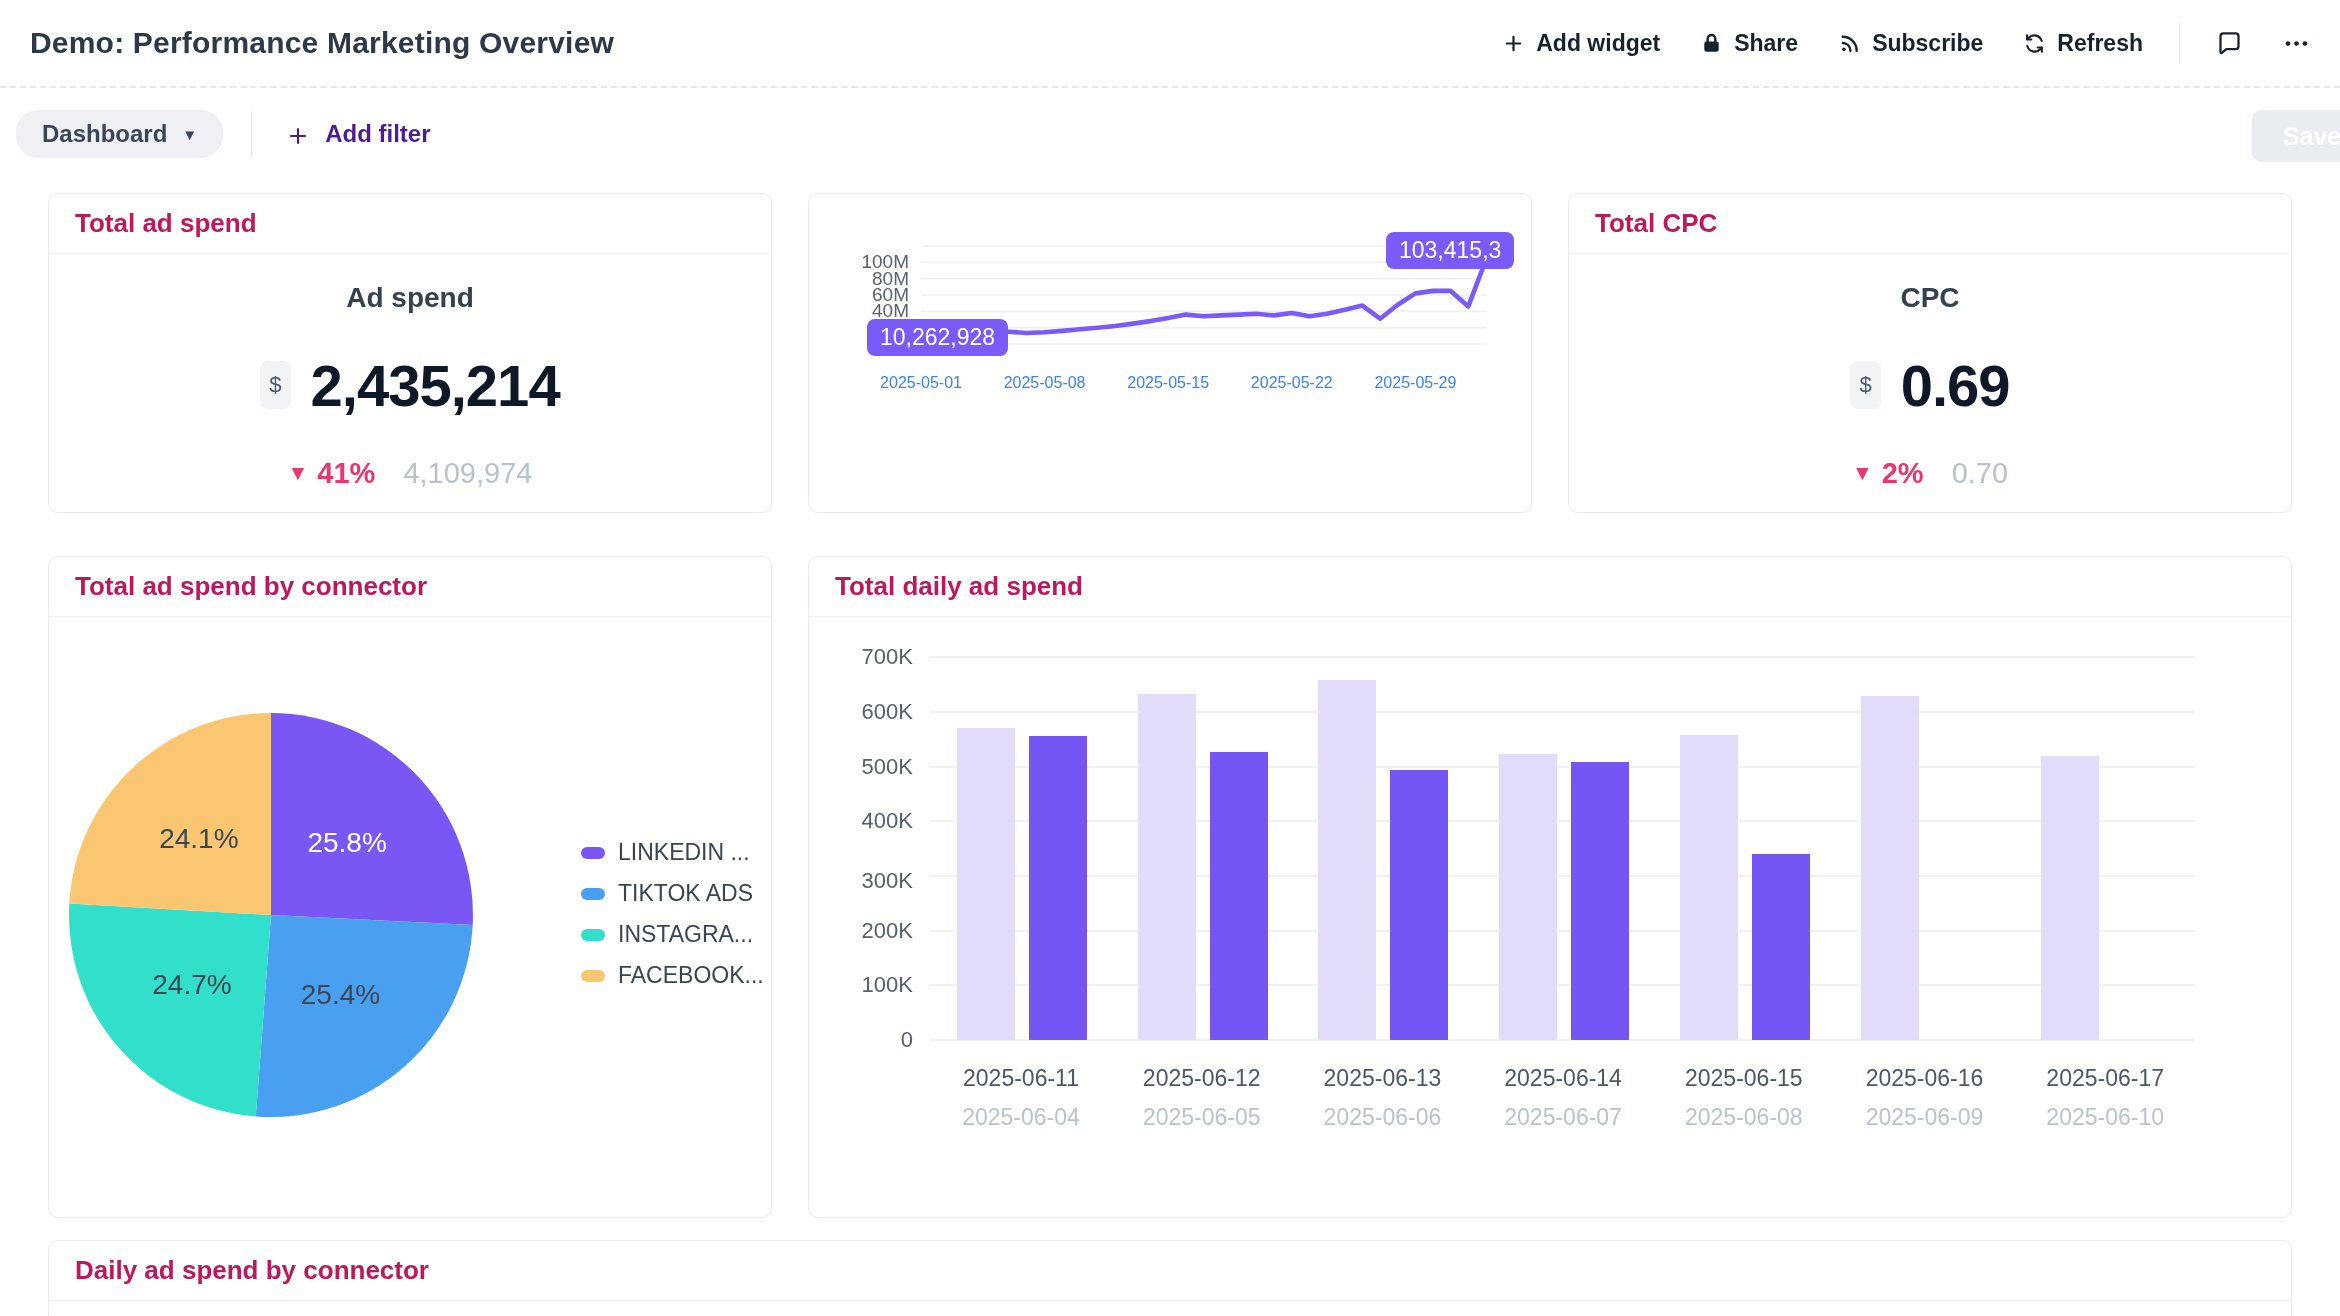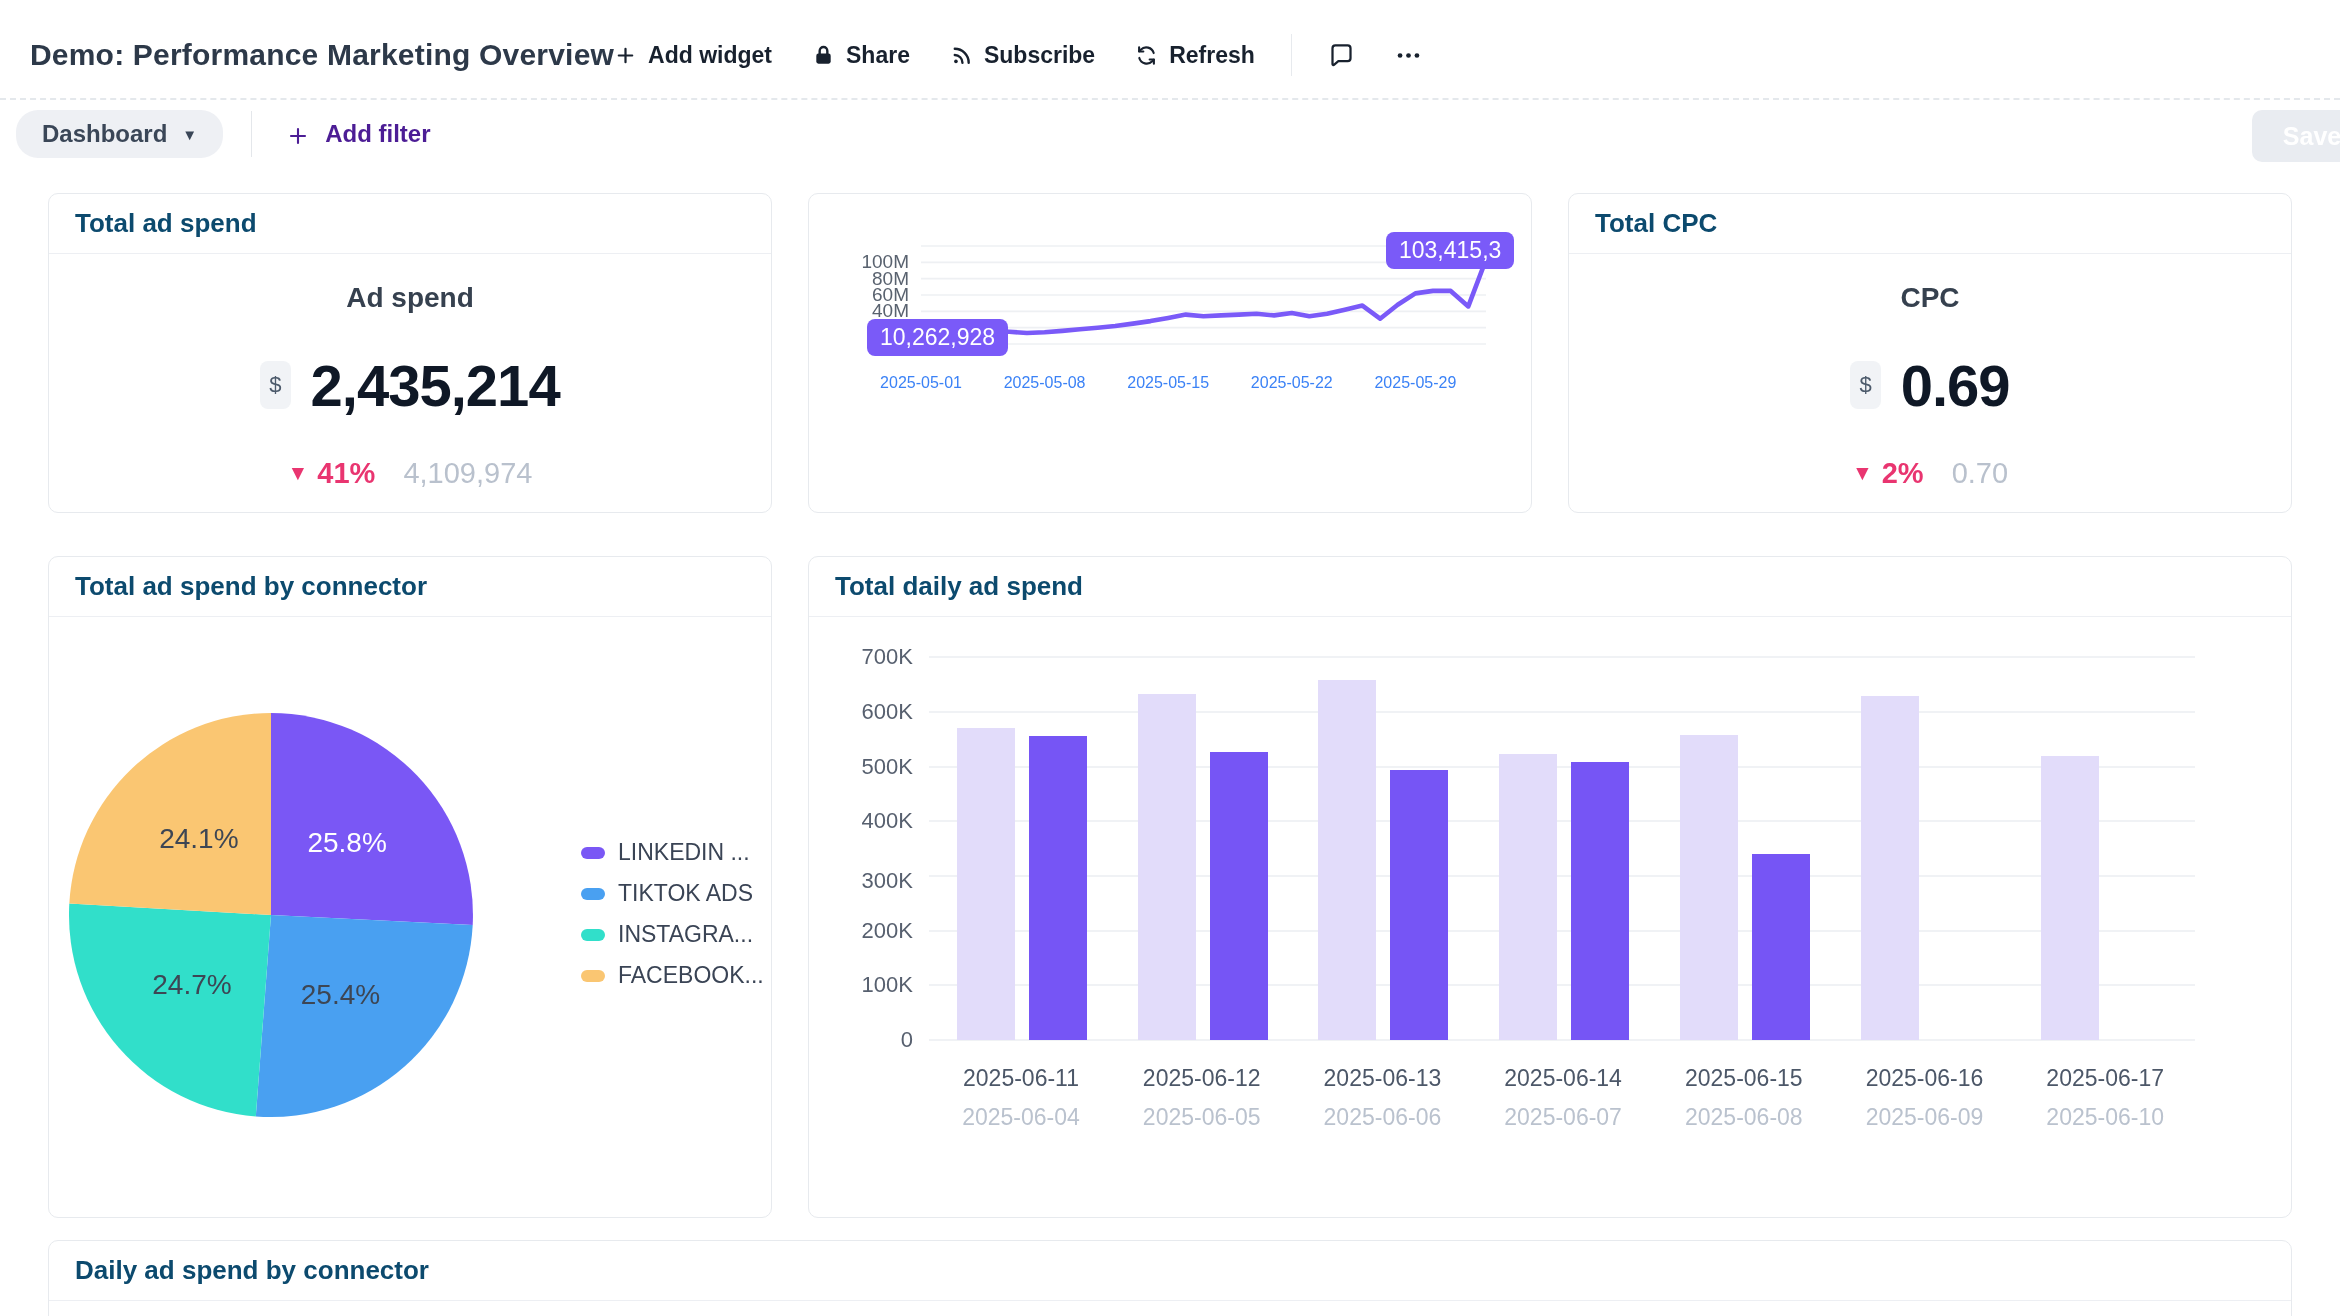--- a/index.html
+++ b/index.html
@@ -1,21 +1,21 @@
 <!DOCTYPE html>
 <html><head>
 <meta charset="utf-8">
 <style>
   html,body{margin:0;padding:0;background:#fff;}
   .app{position:relative;width:2340px;height:1316px;overflow:hidden;background:#fff;
        font-family:"Liberation Sans","DejaVu Sans",sans-serif;color:#1e2936;}
 
   
-  .topbar{position:absolute;top:12px;left:0;right:0;height:88px;display:flex;align-items:center;
-          justify-content:flex-start;padding:0 30px;box-sizing:border-box;border-bottom:2px dashed #e4e8ec;background:#fff;}
+  .topbar{position:absolute;top:0;left:0;right:0;height:88px;display:flex;align-items:center;
+          justify-content:space-between;padding:0 30px;box-sizing:border-box;border-bottom:2px dashed #e4e8ec;background:#fff;}
   .page-title{font-size:30px;font-weight:700;color:#2d3949;letter-spacing:.2px;}
   .actions{display:flex;align-items:center;gap:40px;}
   .action{display:flex;align-items:center;gap:11px;font-size:23px;font-weight:600;color:#18212e;
           background:none;border:none;cursor:pointer;font-family:inherit;padding:0;}
   .action svg{width:23px;height:23px;}
   .vdiv{width:1px;height:42px;background:#e7eaee;margin:0 -4px;}
   .iconbtn{background:none;border:none;color:#18212e;cursor:pointer;padding:0;display:flex;align-items:center;}
   .iconbtn svg{width:27px;height:27px;}
 
   
@@ -25,21 +25,21 @@
   .caret{font-size:15px;color:#3a4657;}
   .tdiv{width:1px;height:46px;background:#e4e7eb;margin:0 28px;}
   .addfilter{display:flex;align-items:flex-end;gap:15px;background:none;border:none;font-size:24px;
              font-weight:700;color:#4c1d95;font-family:inherit;cursor:pointer;}
   .addfilter svg{width:24px;height:24px;}
   .savebtn{position:absolute;left:2252px;top:110px;width:120px;height:52px;background:#e9ecf1;color:#fff;
            font-size:25px;font-weight:700;border:none;border-radius:10px;font-family:inherit;}
 
   
   .card{background:#fff;border:1px solid #e7eaee;border-radius:10px;box-sizing:border-box;overflow:hidden;}
-  .card-h{padding:14px 26px;font-size:26px;font-weight:700;color:#0c4a6e;border-bottom:1px solid #edeff3;}
+  .card-h{padding:14px 26px;font-size:26px;font-weight:700;color:#be185d;border-bottom:1px solid #edeff3;}
   .row1{position:absolute;top:193px;left:48px;display:grid;grid-template-columns:724px 724px 724px;gap:36px;}
   .row1 .card{height:320px;}
   .row2{position:absolute;top:556px;left:48px;display:grid;grid-template-columns:724px 1484px;gap:36px;}
   .row2 .card{height:662px;}
   .row3{position:absolute;top:1240px;left:48px;width:2244px;}
   .row3 .card{height:140px;}
 
   
   .kpi-body{height:263px;display:flex;flex-direction:column;align-items:center;justify-content:center;gap:38px;}
   .kpi-label{font-size:28px;font-weight:700;color:#36414f;}

